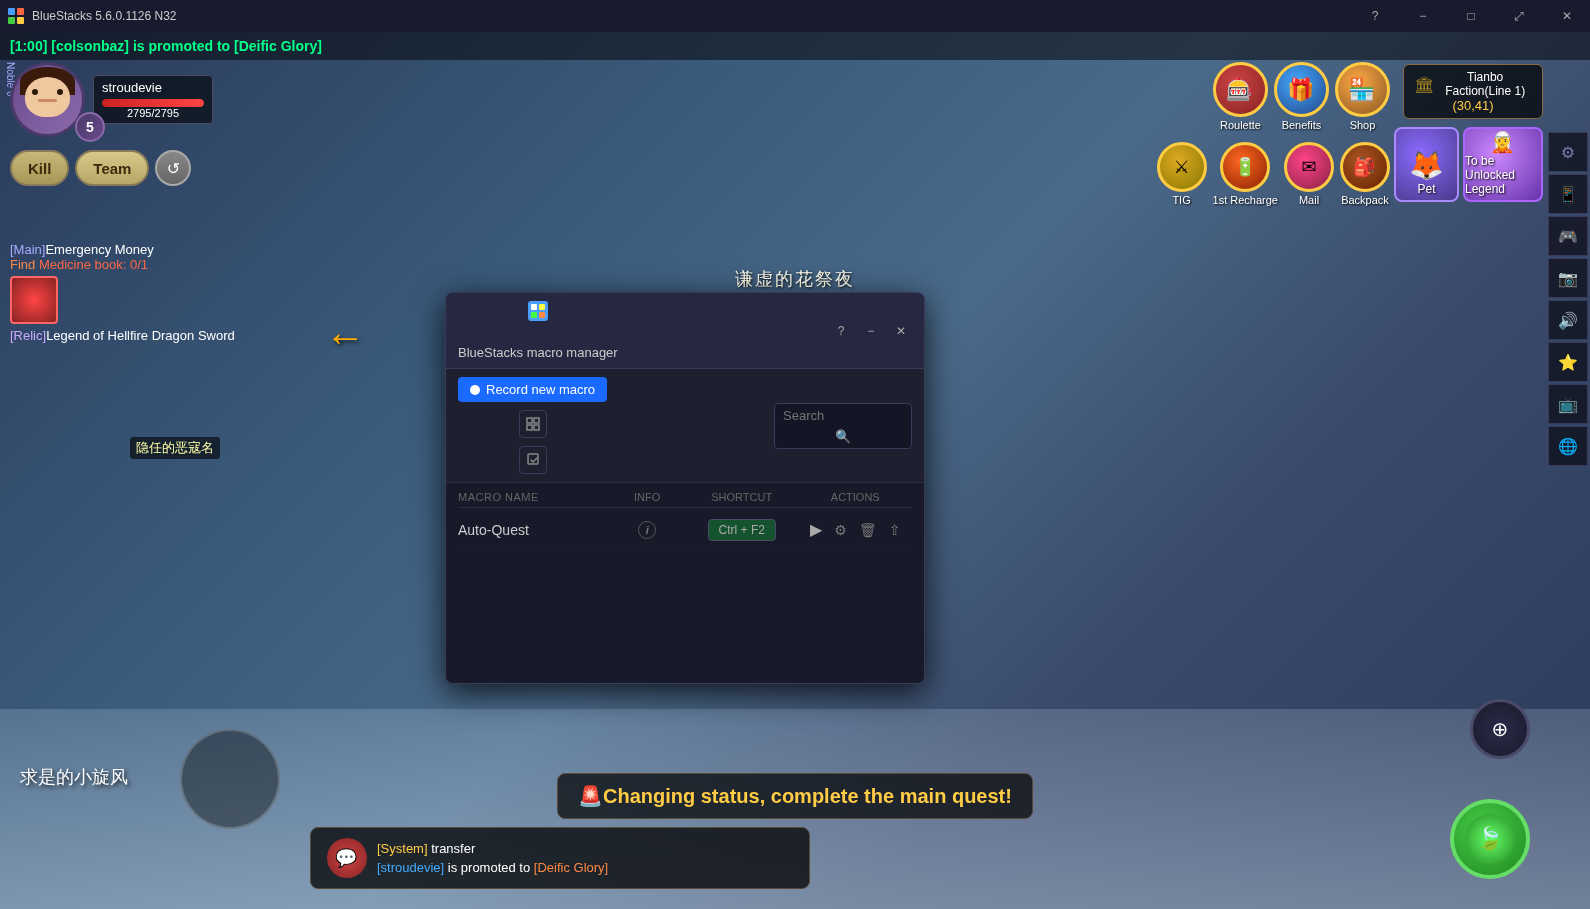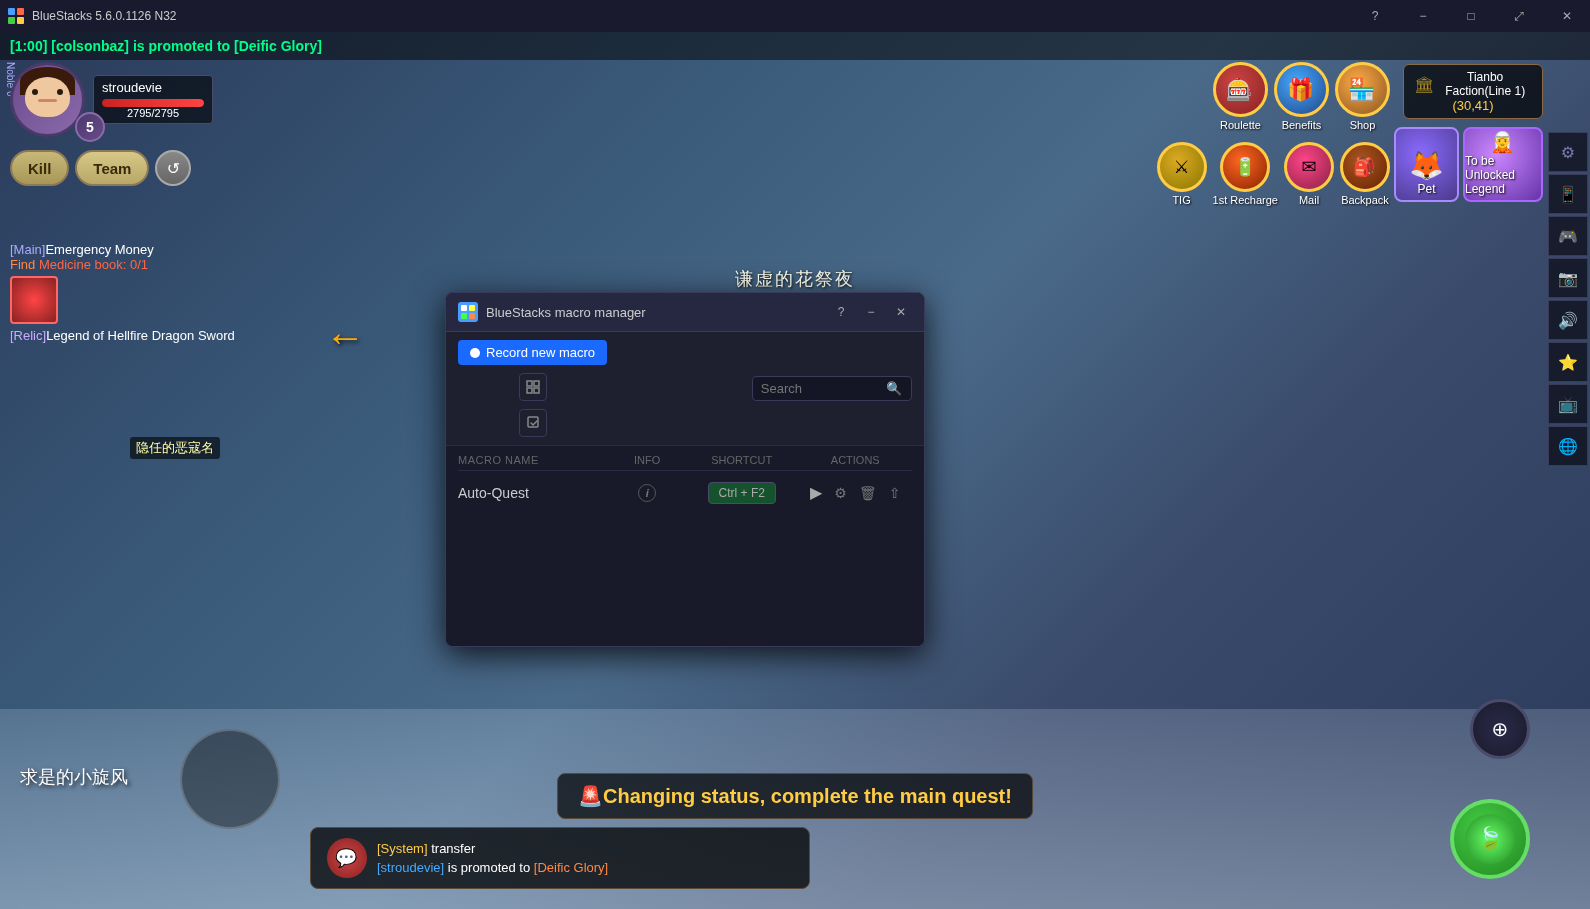--- a/index.html
+++ b/index.html
@@ -417,21 +417,22 @@
       background: #252840;
       padding: 8px 12px;
       display: flex;
       align-items: center;
       justify-content: space-between;
       border-bottom: 1px solid #3a3a5a;
     }
     .modal-title-left {
       display: flex;
       align-items: center;
-      gap: 8px;
+      gap: 24px;
+      flex-direction: column;
     }
     .modal-logo {
       width: 20px;
       height: 20px;
       background: #4a9eff;
       border-radius: 3px;
       display: flex;
       align-items: center;
       justify-content: center;
       color: #fff;
@@ -506,20 +507,21 @@
     }
 
     .search-box {
       display: flex;
       align-items: center;
       background: #141626;
       border: 1px solid #3a3a5a;
       border-radius: 4px;
       padding: 4px 8px;
       gap: 6px;
+      flex-direction: column;
     }
     .search-input {
       background: transparent;
       border: none;
       outline: none;
       color: #888;
       font-size: 13px;
       width: 120px;
     }
     .search-icon-span {

